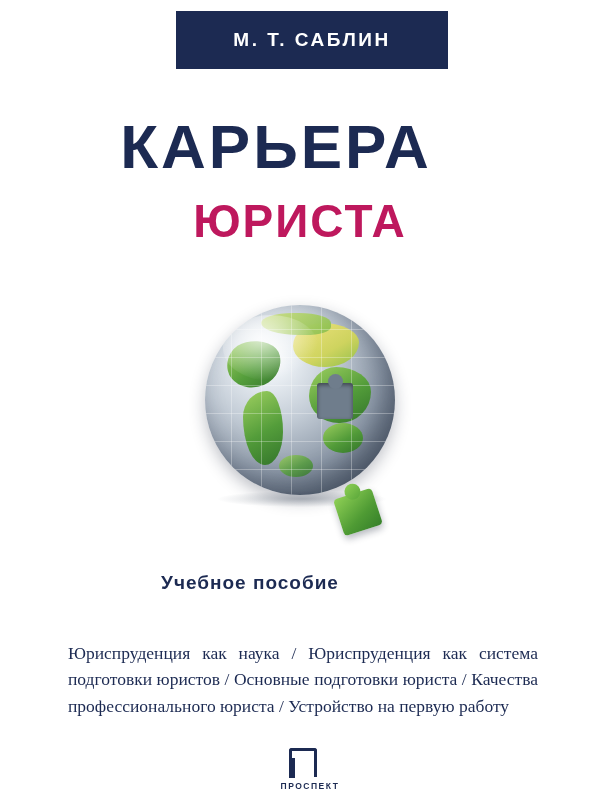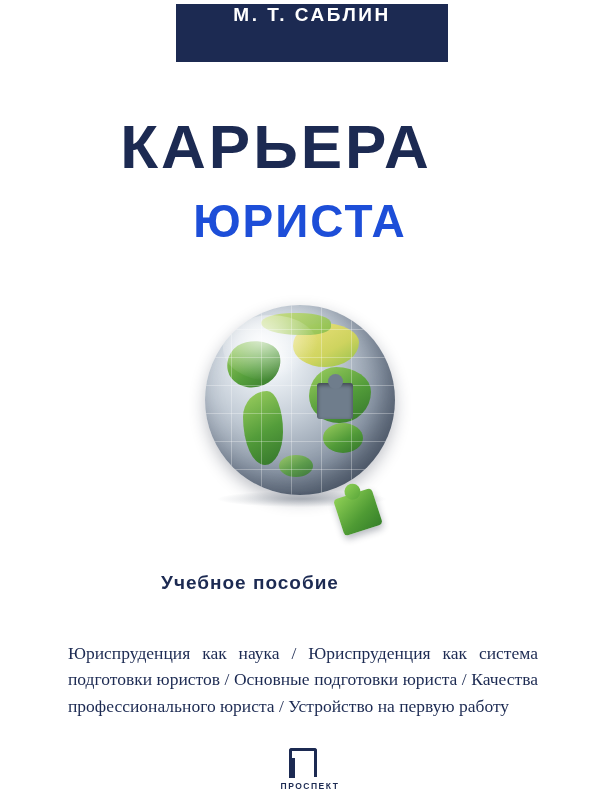--- a/index.html
+++ b/index.html
@@ -17,26 +17,26 @@
   .cover {
     position: relative;
     width: 600px;
     height: 800px;
     background: #ffffff;
   }
   
   .author-band {
     position: absolute;
     left: 176px;
-    top: 4px;
+    top: 11px;
     width: 272px;
     height: 58px;
     background: #1c2a52;
     display: flex;
-    align-items: flex-start;
+    align-items: center;
     justify-content: center;
   }
   .author-name {
     color: #ffffff;
     font-family: "Liberation Sans", sans-serif;
     font-size: 19px;
     font-weight: bold;
     letter-spacing: 2.5px;
     text-align: center;
     white-space: nowrap;
@@ -54,21 +54,21 @@
     font-weight: bold;
     letter-spacing: 3px;
     line-height: 1;
   }
   .title-sub {
     position: absolute;
     left: 0;
     top: 198px;
     width: 600px;
     text-align: center;
-    color: #1d4ed8;
+    color: #be185d;
     font-family: "Liberation Sans", sans-serif;
     font-size: 46px;
     font-weight: bold;
     letter-spacing: 2px;
     line-height: 1;
   }
   
   .globe-wrap {
     position: absolute;
     left: 190px;

